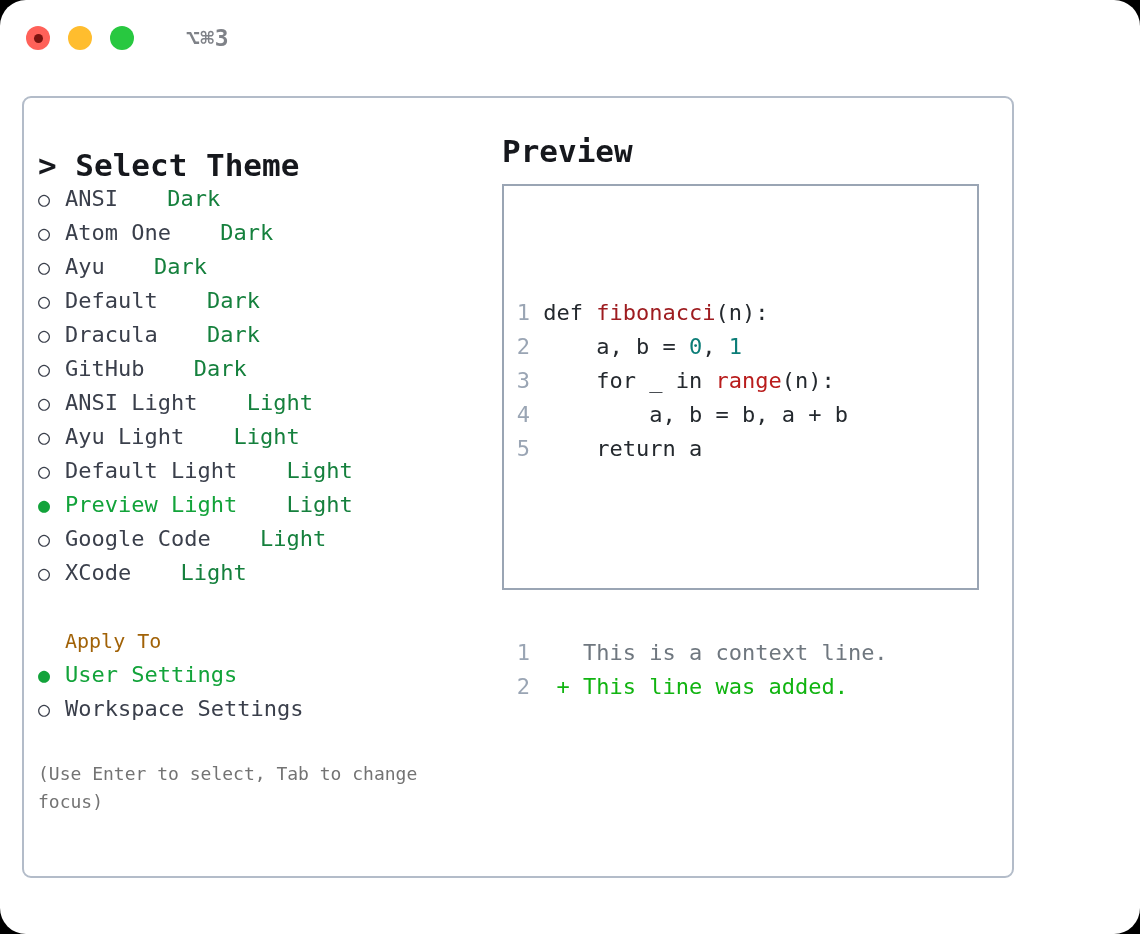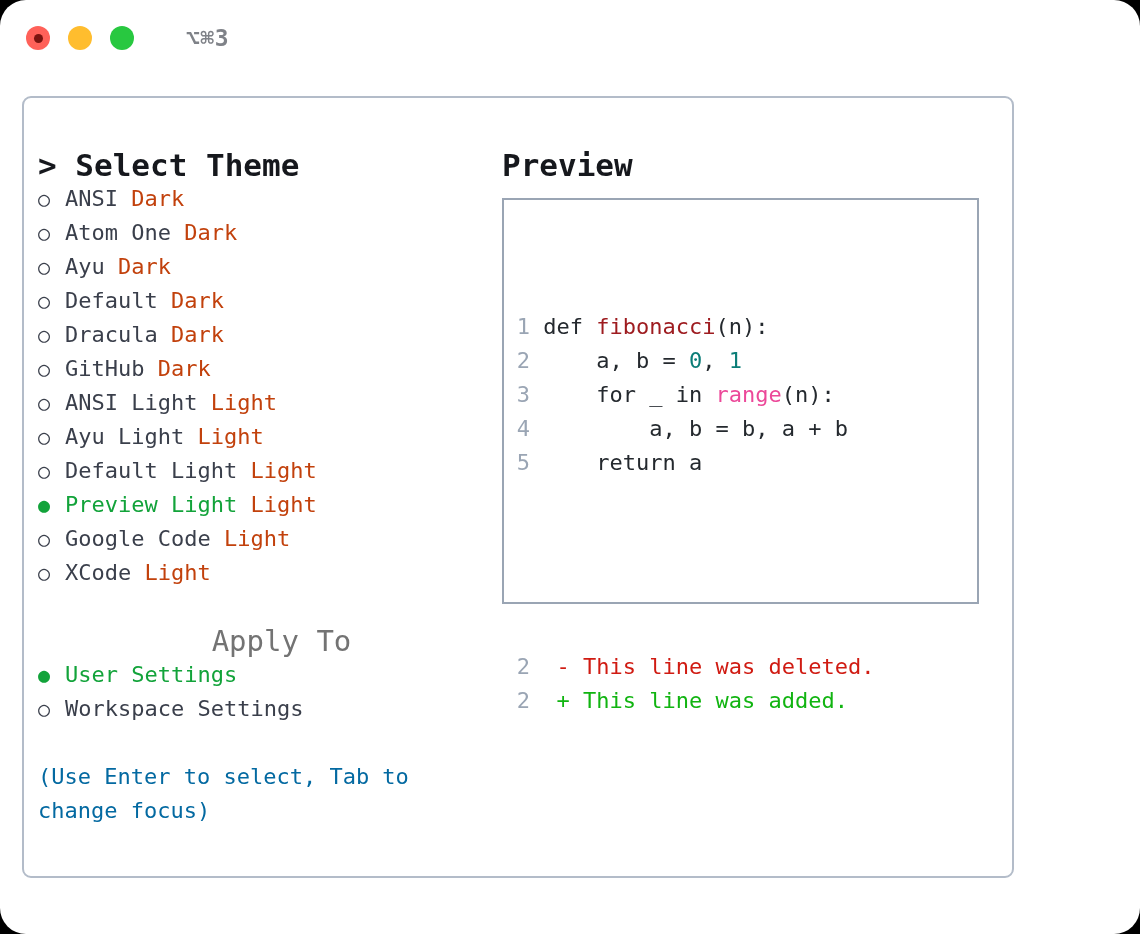--- a/index.html
+++ b/index.html
@@ -99,48 +99,47 @@
   .marker {
     display: inline-block;
     width: 27px;
     flex: 0 0 27px;
     font-size: 20px;
     color: #3a3f4b;
   }
   .marker.sel { color: #12a33a; }
   .opt-label { color: #3a3f4b; text-align: center; }
   .opt-row.selected .opt-label { color: #12a33a; }
-  .opt-variant { color: #c2410c; }
+  .opt-variant { color: #15803d; margin-left: 36px; }
 
   .section-head {
-    font-size: 29px;
-    color: #737373;
+    font-size: 20px;
+    color: #a16207;
     line-height: 34px;
     height: 34px;
     padding-left: 27px;
     white-space: pre;
-    text-align: center;
   }
 
   .spacer-row { height: 34px; }
 
   #hint {
     margin-top: 34px;
-    font-size: 22px;
-    line-height: 34px;
-    color: #0369a1;
+    font-size: 18px;
+    line-height: 28px;
+    color: #737373;
     width: 400px;
     white-space: normal;
   }
 
   
   #right {
     position: absolute;
     left: 478px;
-    top: 50px;
+    top: 36px;
     width: 500px;
   }
 
   #preview-box {
     margin-top: 16px;
     width: 477px;
     height: 406px;
     border: 2px solid #9aa5b4;
     background: #ffffff;
     position: relative;
@@ -159,21 +158,21 @@
   .ln {
     color: #9aa5b4;
     display: inline-block;
     width: 14px;
     text-align: right;
   }
   .tok-plain { color: #24292e; }
   .tok-kw    { color: #24292e; }
   .tok-fn    { color: #9e1c20; }
   .tok-num   { color: #0b7d77; }
-  .tok-call  { color: #ec4899; }
+  .tok-call  { color: #b91c1c; }
 
   .diff-line { height: 34px; white-space: pre; }
   .diff-ctx  { color: #6f777f; }
   .diff-del  { color: #d01b12; }
   .diff-add  { color: #11b411; }
 </style>
 </head>
 <body>
 
 <div id="window">
@@ -222,20 +221,20 @@
         <div id="hint">(Use Enter to select, Tab to change focus)</div>
       </div>
 
       <div id="right">
         <div class="pane-title">Preview</div>
 
         <div id="preview-box">
           <div id="code">
             <div id="code-lines"><div class="code-line"><span class="ln">1</span><span class="tok-kw"> def </span><span class="tok-fn">fibonacci</span><span class="tok-plain">(n):</span></div><div class="code-line"><span class="ln">2</span><span class="tok-plain">     a, b = </span><span class="tok-num">0</span><span class="tok-plain">, </span><span class="tok-num">1</span></div><div class="code-line"><span class="ln">3</span><span class="tok-plain">     for _ in </span><span class="tok-call">range</span><span class="tok-plain">(n):</span></div><div class="code-line"><span class="ln">4</span><span class="tok-plain">         a, b = b, a + b</span></div><div class="code-line"><span class="ln">5</span><span class="tok-plain">     return a</span></div></div>
             <div class="code-line"> </div>
-            <div id="diff-lines"><div class="diff-line"><span class="ln">2</span><span class="diff-del">  - This line was deleted.</span></div><div class="diff-line"><span class="ln">2</span><span class="diff-add">  + This line was added.</span></div></div>
+            <div id="diff-lines"><div class="diff-line"><span class="ln">1</span><span class="diff-ctx">    This is a context line.</span></div><div class="diff-line"><span class="ln">2</span><span class="diff-add">  + This line was added.</span></div></div>
           </div>
         </div>
       </div>
 
     </div>
   </div>
 </div>
 
 </body></html>

